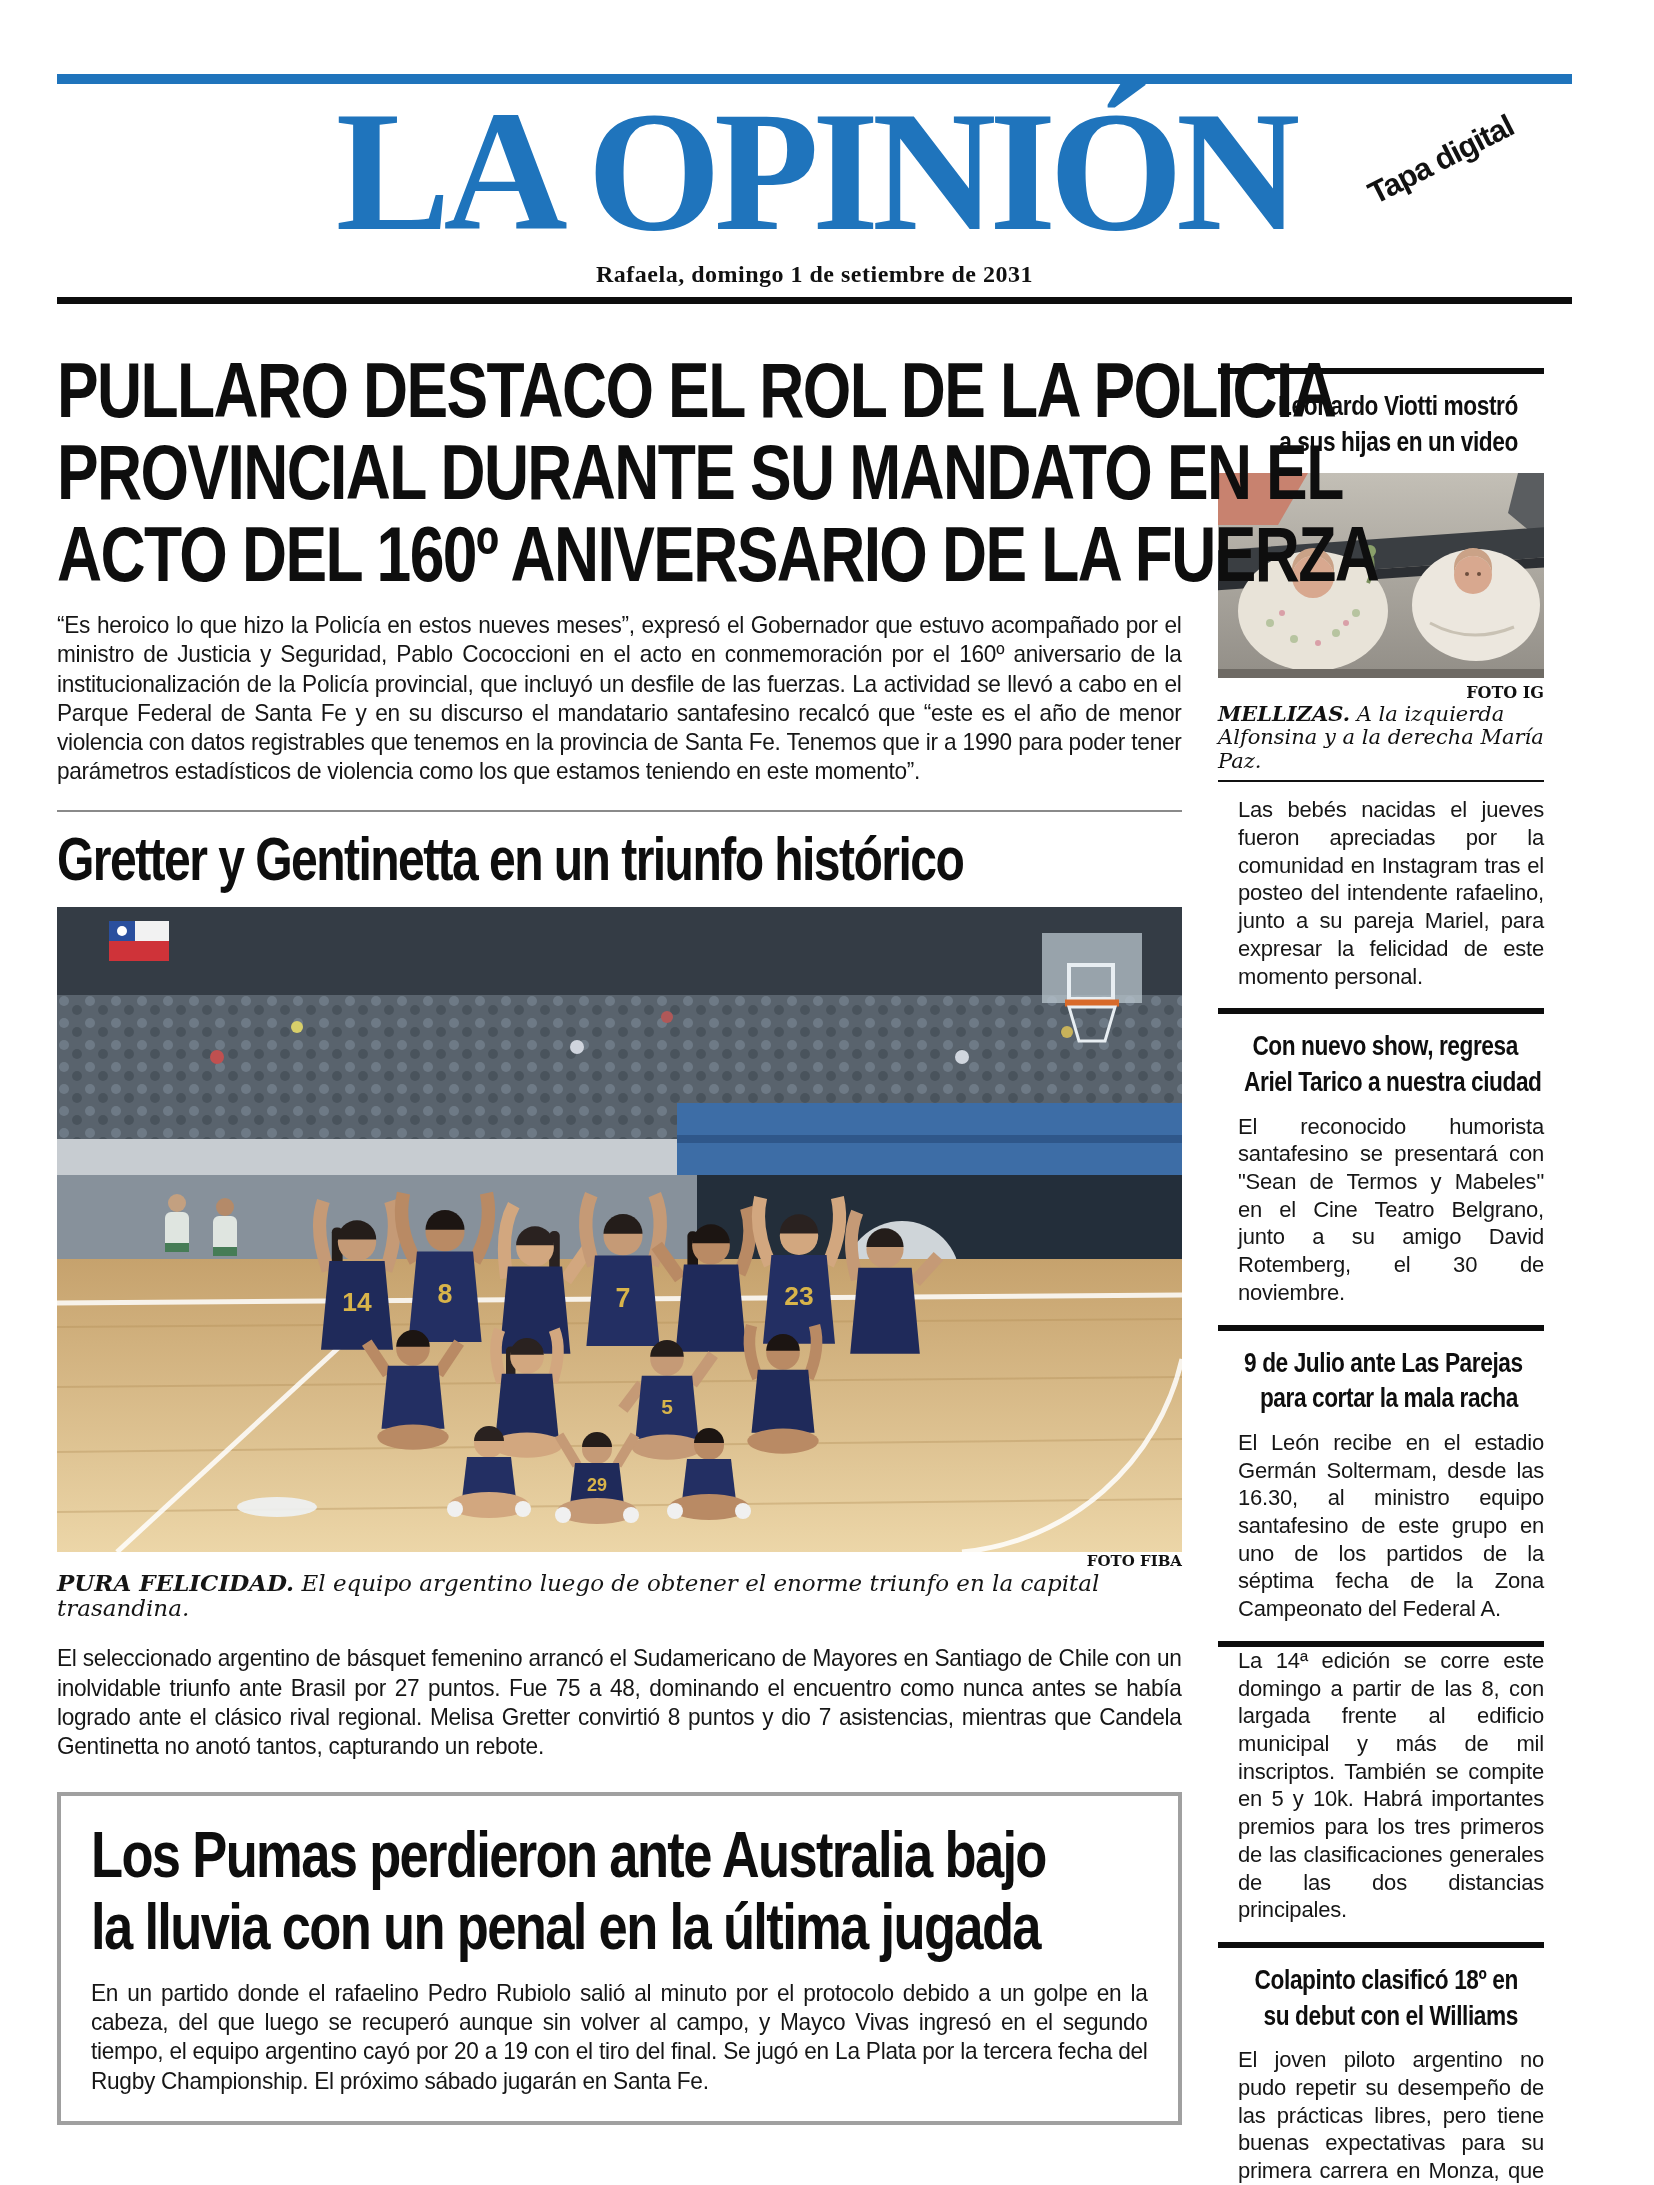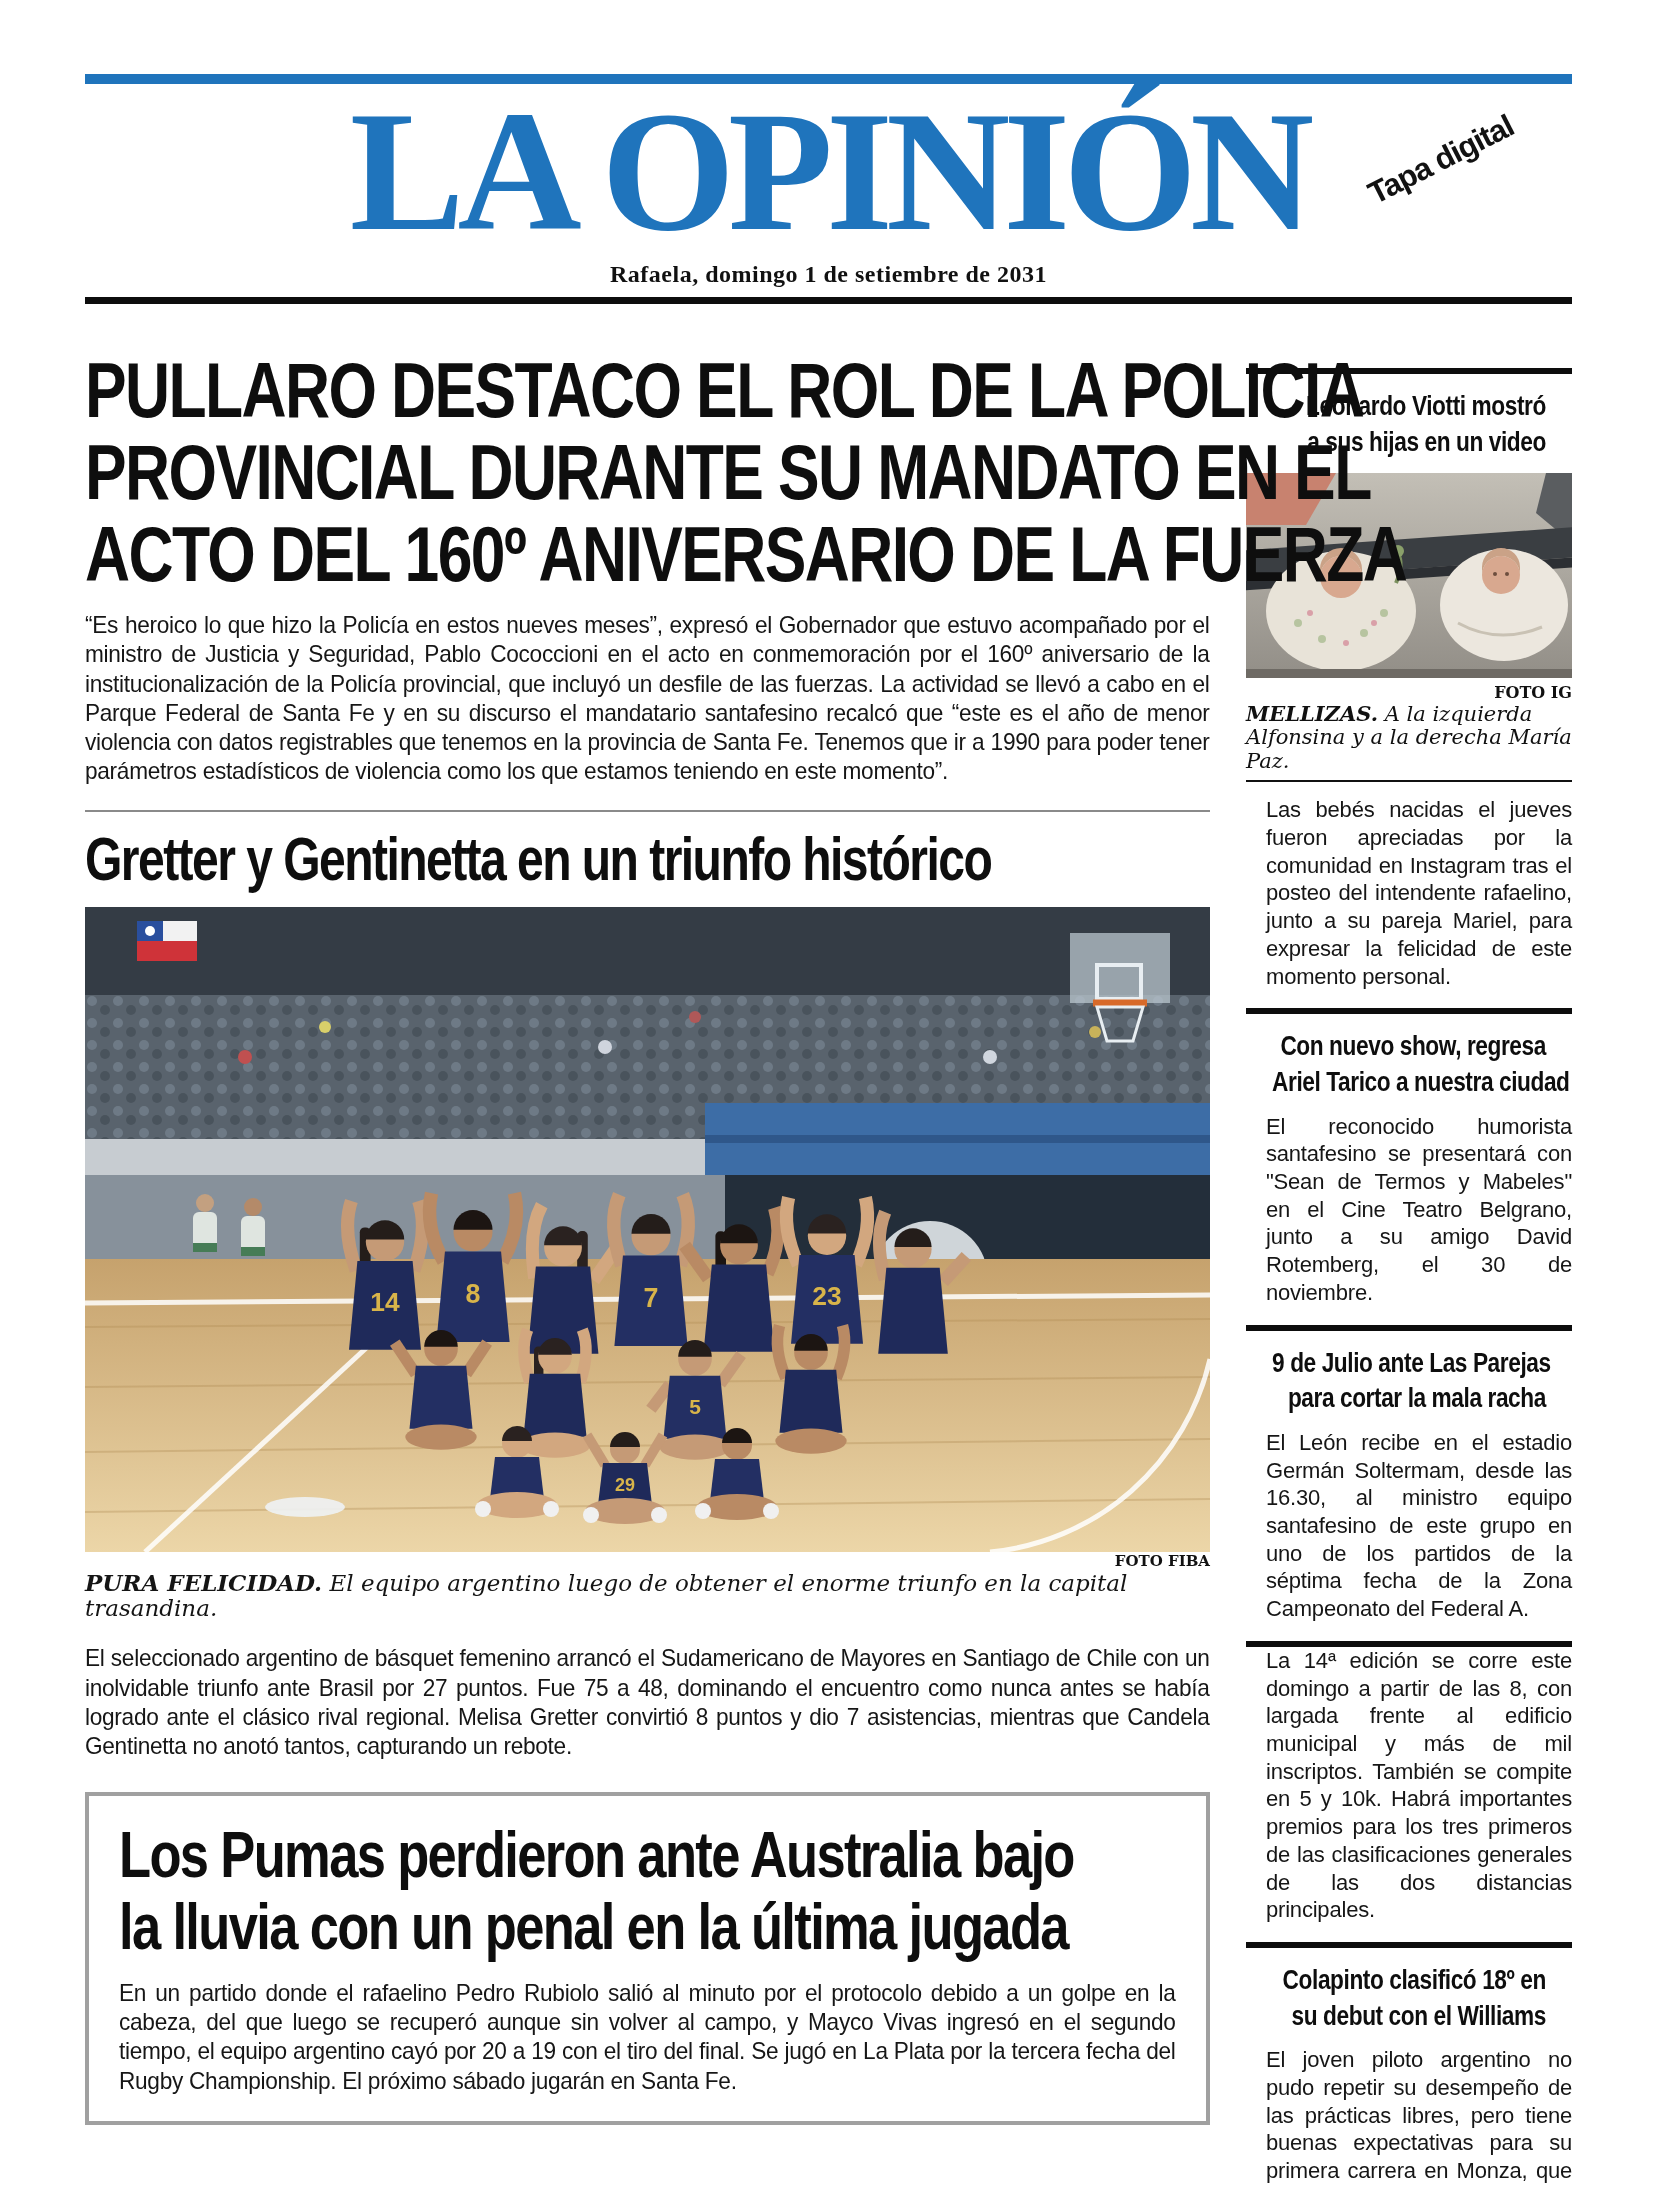--- a/index.html
+++ b/index.html
@@ -1,18 +1,18 @@
 <!DOCTYPE html>
 <html><head>
 <meta charset="utf-8">
 <style>
   html,body{margin:0;padding:0;background:#e9e9e9;}
   .page{width:1654px;height:2185px;background:#ffffff;position:relative;overflow:hidden;
         font-family:"Liberation Sans",sans-serif;color:#111;
-        padding-left:85px;padding-right:82px;box-sizing:border-box;}
+        padding-left:57px;padding-right:82px;box-sizing:border-box;}
   
   .rule-blue{margin-top:74px;height:10px;background:#1f74bc;}
   .masthead-row{position:relative;text-align:center;}
   .masthead-title{font-family:"Liberation Serif",serif;font-weight:bold;color:#1f74bc;
                   font-size:172px;line-height:1.02;letter-spacing:-7px;white-space:nowrap;}
   .tagline{position:absolute;right:52px;top:58px;font-size:31px;font-weight:bold;color:#121212;
            transform:rotate(-27deg);transform-origin:50% 50%;letter-spacing:-1px;}
   .dateline{font-family:"Liberation Serif",serif;font-weight:bold;font-size:24px;
             text-align:center;margin-top:2px;letter-spacing:.5px;}
   .rule-black{margin-top:9px;height:7px;background:#0d0d0d;}

